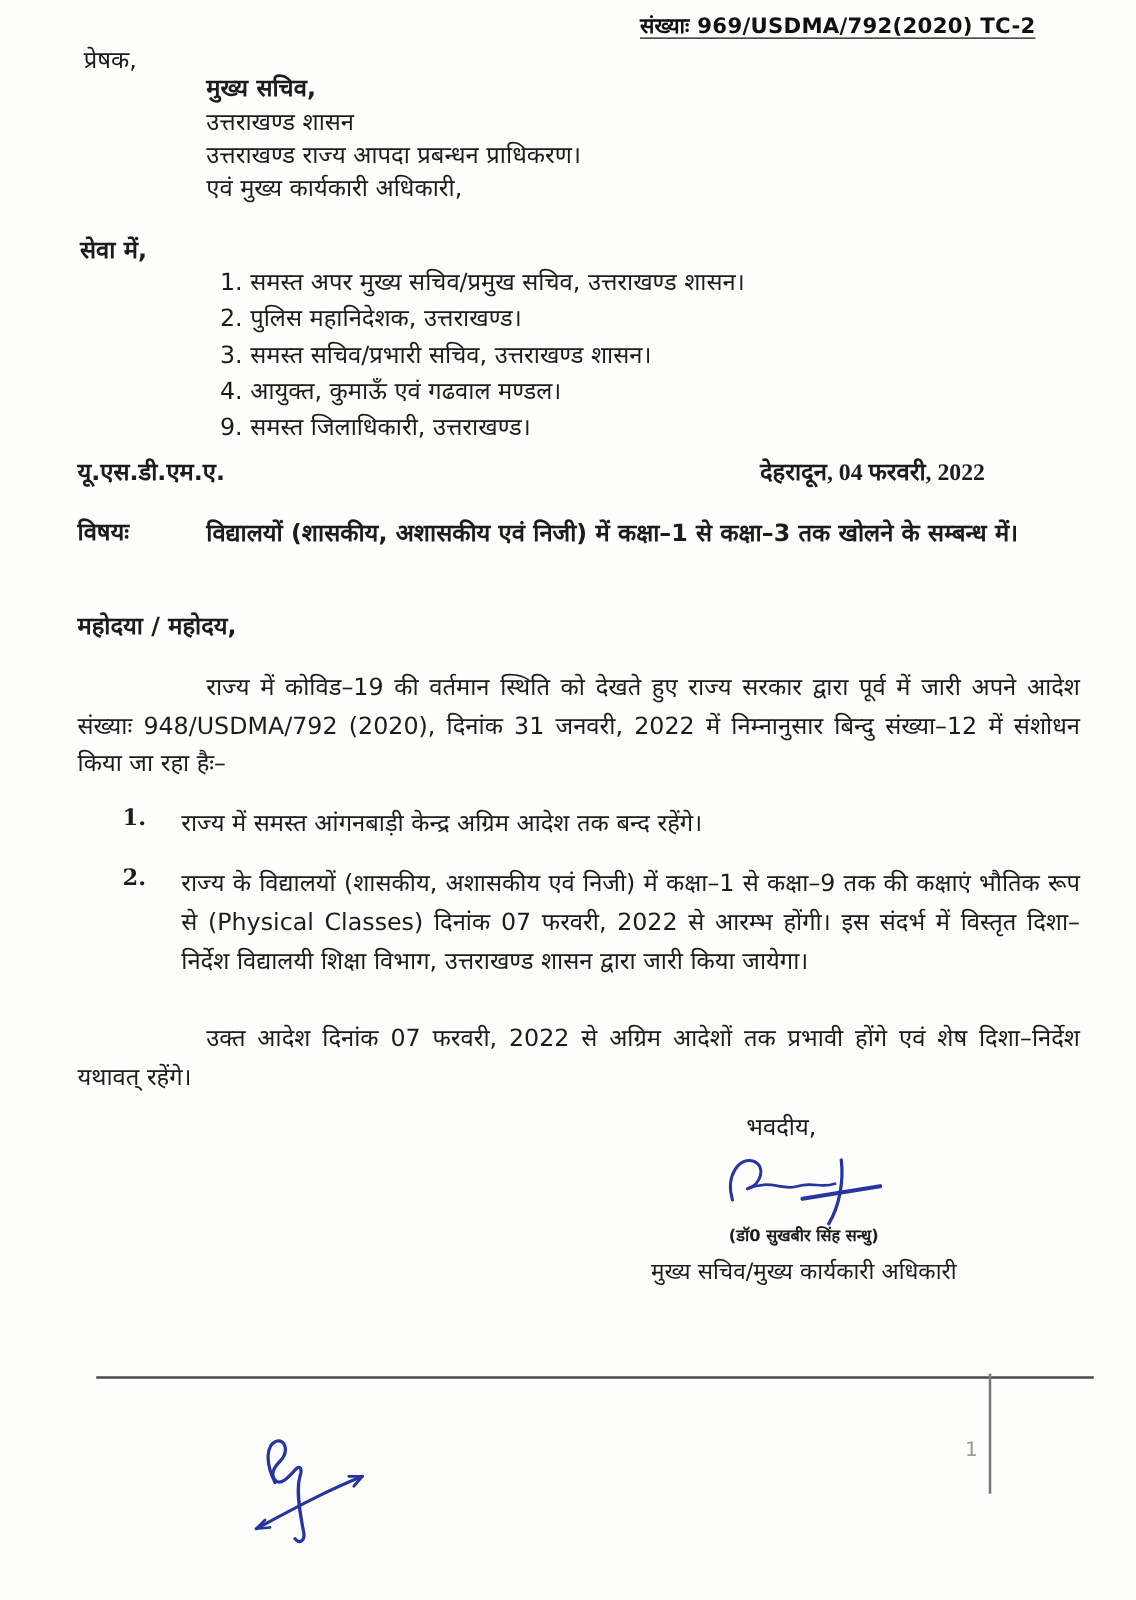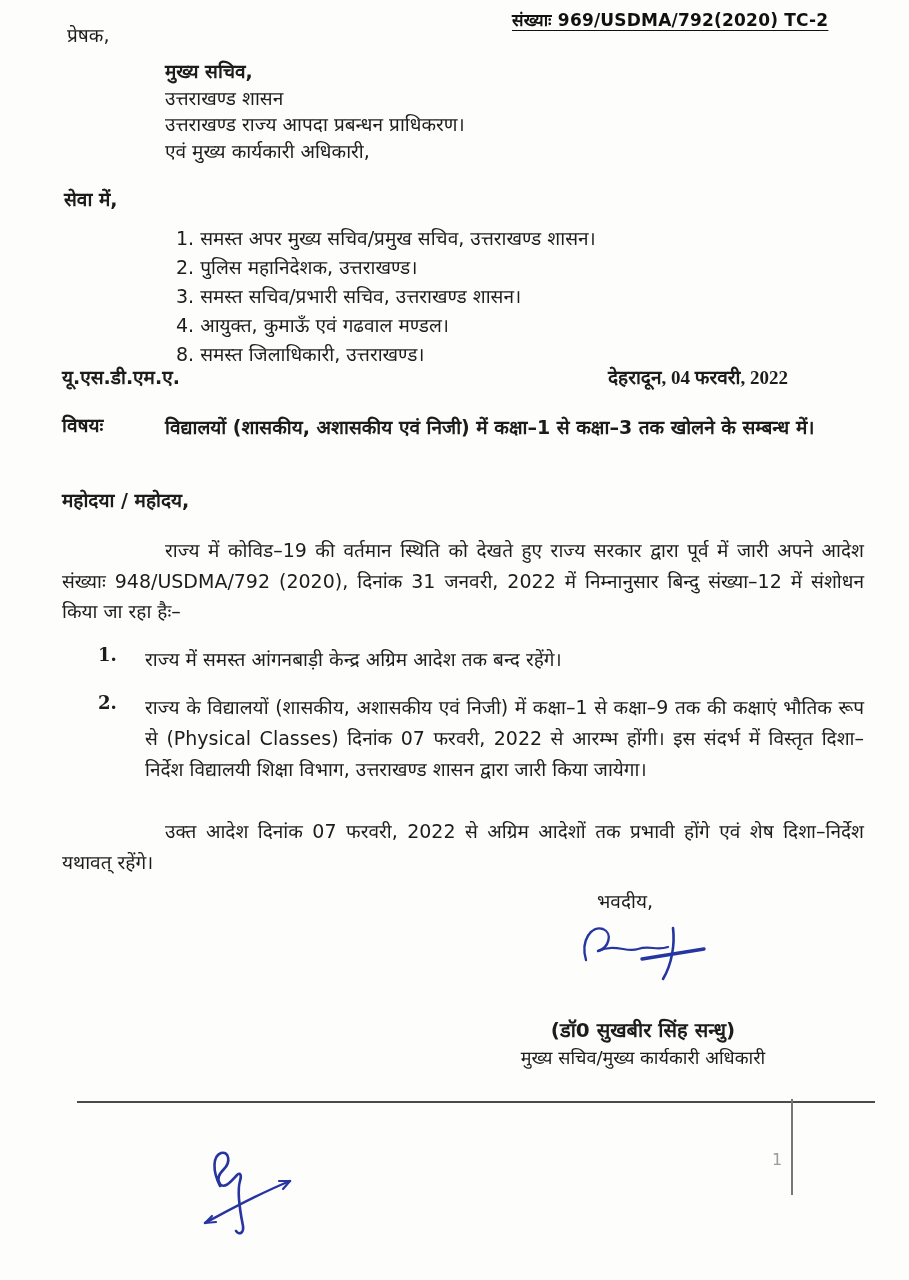--- a/index.html
+++ b/index.html
@@ -18,26 +18,26 @@
   .abs { position: absolute; }
 
   .ref-number {
     top: 8px; left: 512px; width: 375px;
     font-size: 17px; font-weight: bold;
     text-decoration: underline;
     text-underline-offset: 4px;
     color: #111;
     letter-spacing: 0.2px;
   }
-  .from-label { top: 22px; left: 67px; font-size: 19px; }
+  .from-label { top: 34px; left: 67px; font-size: 19px; }
   .sender-block { top: 58px; left: 165px; font-size: 19px; line-height: 26.5px; }
   .sender-block .line0 { font-weight: bold; }
 
   .to-label { top: 186px; left: 64px; font-size: 19px; font-weight: bold; }
-  .recipients { top: 224px; left: 176px; font-size: 19px; line-height: 29px; }
+  .recipients { top: 212px; left: 176px; font-size: 19px; line-height: 29px; }
 
   .org-abbr { top: 364px; left: 62px; font-size: 19px; font-weight: bold; }
   .place-date { top: 364px; left: 608px; font-size: 19px; font-weight: bold; font-family: Liberation Serif, serif; }
 
   .subject-label { top: 412px; left: 62px; font-size: 19px; font-weight: bold; }
   .subject-text {
     top: 412px; left: 165px; width: 700px;
     font-size: 19px; font-weight: bold; line-height: 30px;
     text-align: justify;
   }
@@ -64,21 +64,21 @@
   .closing-para {
     top: 816px; left: 62px; width: 802px;
     font-size: 19px; line-height: 30.5px;
     text-align: justify; text-indent: 103px;
   }
 
   .valediction { top: 888px; left: 597px; font-size: 19px; font-weight: normal; }
 
   .sig-top { top: 916px; left: 572px; width: 150px; height: 72px; }
   .signatory { top: 976px; left: 478px; width: 330px; text-align: center; }
-  .signatory .name { font-size: 20px; font-weight: bold; line-height: 28px; margin-top: 40px; }
+  .signatory .name { font-size: 13px; font-weight: bold; line-height: 28px; }
   .signatory .title { font-size: 18px; line-height: 27px; }
 
   .footer-rule { top: 1101px; left: 77px; width: 798px; height: 2px; background: #4a4a4a; }
   .footer-vline { top: 1099px; left: 791px; width: 2px; height: 96px; background: #777; }
   .footer-block { top: 1106px; left: 360px; width: 425px; text-align: right; color: #222; }
   .footer-block .f-ref {
     font-size: 13.5px; font-weight: bold;
     text-decoration: underline; text-underline-offset: 3px;
     letter-spacing: 0.2px;
   }
@@ -105,21 +105,21 @@
     <div>एवं मुख्य कार्यकारी अधिकारी,</div>
   </div>
 
   <div class="abs to-label">सेवा में,</div>
 
   <div class="abs recipients">
     <div>1. समस्त अपर मुख्य सचिव/प्रमुख सचिव, उत्तराखण्ड शासन।</div>
     <div>2. पुलिस महानिदेशक, उत्तराखण्ड।</div>
     <div>3. समस्त सचिव/प्रभारी सचिव, उत्तराखण्ड शासन।</div>
     <div>4. आयुक्त, कुमाऊँ एवं गढवाल मण्डल।</div>
-    <div>8. समस्त जिलाधिकारी, उत्तराखण्ड।</div>
+    <div>9. समस्त जिलाधिकारी, उत्तराखण्ड।</div>
   </div>
 
   <div class="abs org-abbr">यू.एस.डी.एम.ए.</div>
   <div class="abs place-date">देहरादून,  04 फरवरी, 2022</div>
 
   <div class="abs subject-label">विषयः</div>
   <div class="abs subject-text">विद्यालयों (शासकीय, अशासकीय एवं निजी) में कक्षा–1 से कक्षा–3 तक खोलने के सम्बन्ध में।</div>
 
   <div class="abs salutation">महोदया / महोदय,</div>
 

